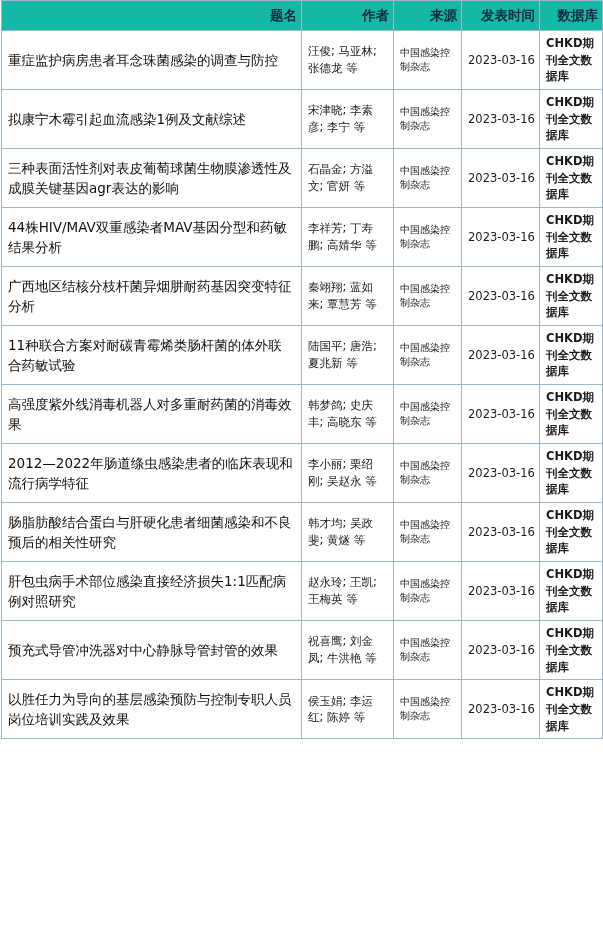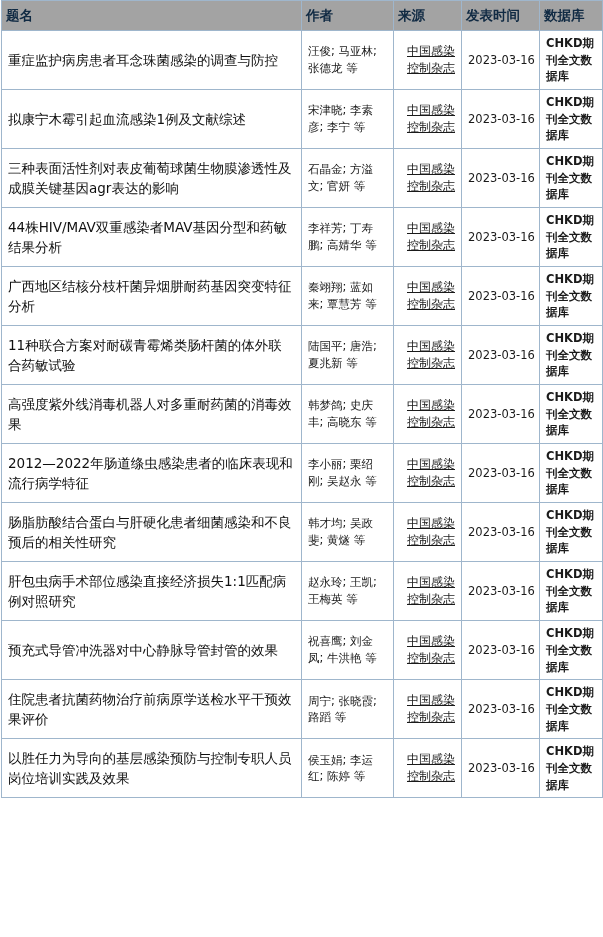--- a/index.html
+++ b/index.html
@@ -24,22 +24,22 @@
     table-layout: fixed;
   }
   table.results th,
   table.results td {
     border: 1px solid #9fb6cc;
     vertical-align: middle;
     padding: 4px 6px;
     box-sizing: border-box;
   }
   table.results thead th {
-    background: #a3a3a3;
-    text-align: left;
+    background: #14b8a6;
+    text-align: right;
     font-weight: bold;
     font-size: 13.5px;
     color: #102a43;
     height: 30px;
     padding: 5px 4px;
   }
   col.c-title   { width: 300px; }
   col.c-author  { width: 92px; }
   col.c-source  { width: 68px; }
   col.c-date    { width: 78px; }
@@ -54,26 +54,25 @@
     margin-top: 24px;
   }
   td.author {
     font-size: 11.5px;
     line-height: 1.45;
     text-align: left;
     color: #1a1a1a;
     word-break: break-all;
   }
   td.source {
-    font-size: 12px;
+    font-size: 10px;
     line-height: 1.45;
-    text-align: right;
+    text-align: left;
     color: #1a1a1a;
     word-break: break-all;
-    text-decoration: underline;
   }
   td.date {
     font-size: 11.5px;
     text-align: center;
     color: #1a1a1a;
     white-space: nowrap;
   }
   td.db {
     font-size: 11.5px;
     line-height: 1.45;
@@ -179,27 +178,20 @@
         <td class="db">CHKD期刊全文数据库</td>
       </tr>
       <tr>
         <td class="title">预充式导管冲洗器对中心静脉导管封管的效果</td>
         <td class="author">祝喜鹰; 刘金凤; 牛洪艳 等</td>
         <td class="source">中国感染控制杂志</td>
         <td class="date">2023-03-16</td>
         <td class="db">CHKD期刊全文数据库</td>
       </tr>
       <tr>
-        <td class="title">住院患者抗菌药物治疗前病原学送检水平干预效果评价</td>
-        <td class="author">周宁; 张晓霞; 路蹈 等</td>
-        <td class="source">中国感染控制杂志</td>
-        <td class="date">2023-03-16</td>
-        <td class="db">CHKD期刊全文数据库</td>
-      </tr>
-      <tr>
         <td class="title">以胜任力为导向的基层感染预防与控制专职人员岗位培训实践及效果</td>
         <td class="author">侯玉娟; 李运红; 陈婷 等</td>
         <td class="source">中国感染控制杂志</td>
         <td class="date">2023-03-16</td>
         <td class="db">CHKD期刊全文数据库</td>
       </tr>
     </tbody>
   </table>
 </div>
 

